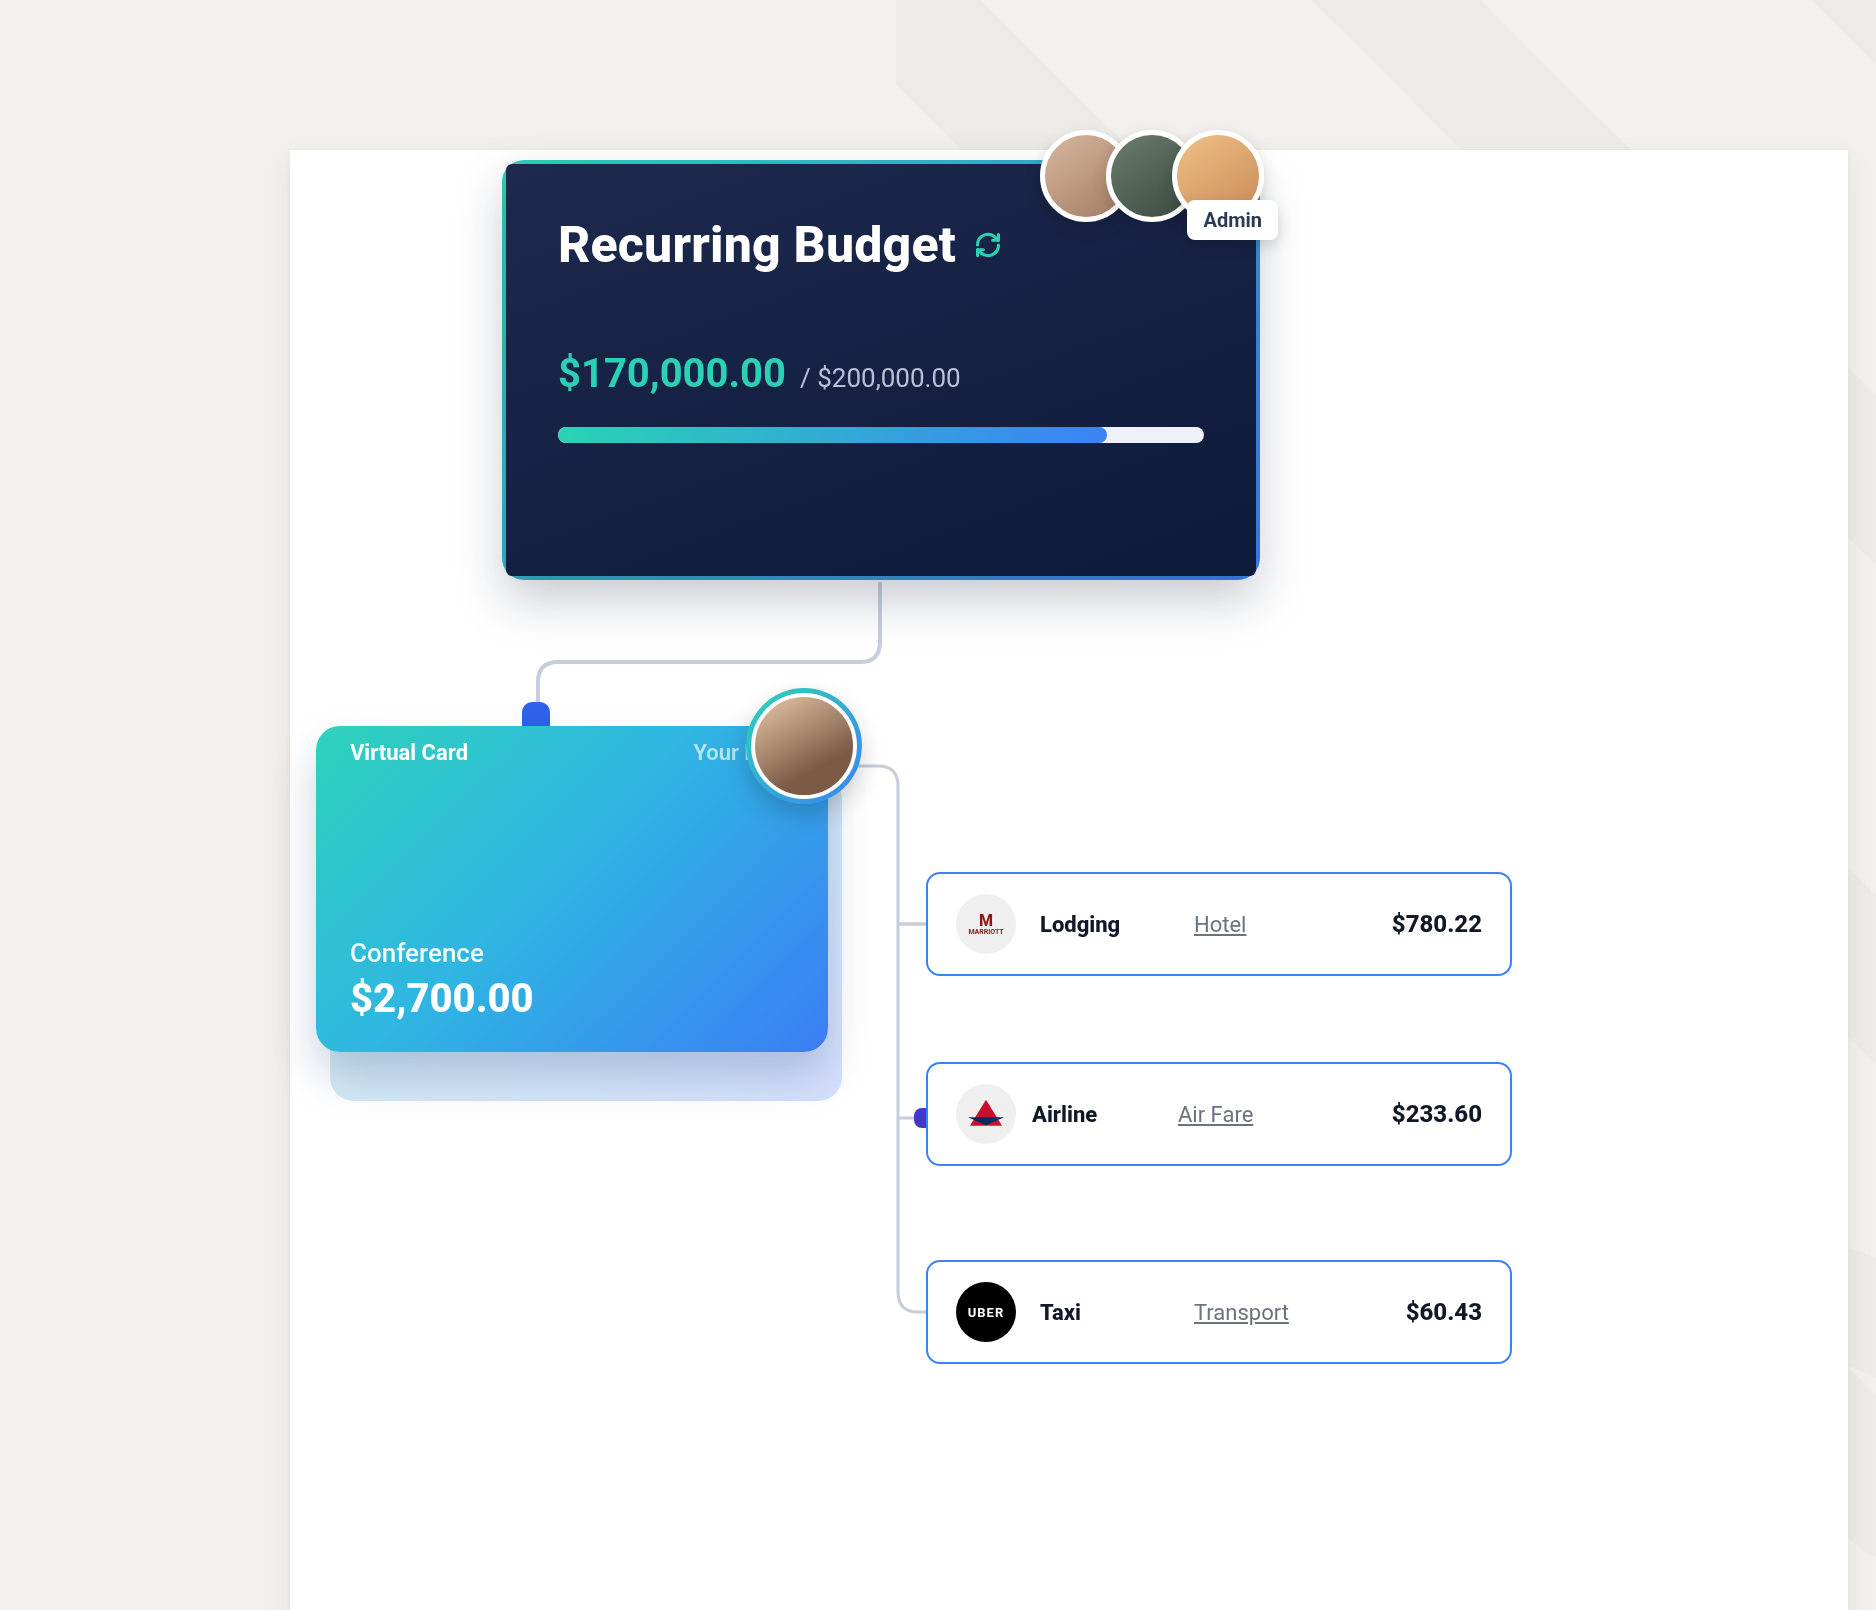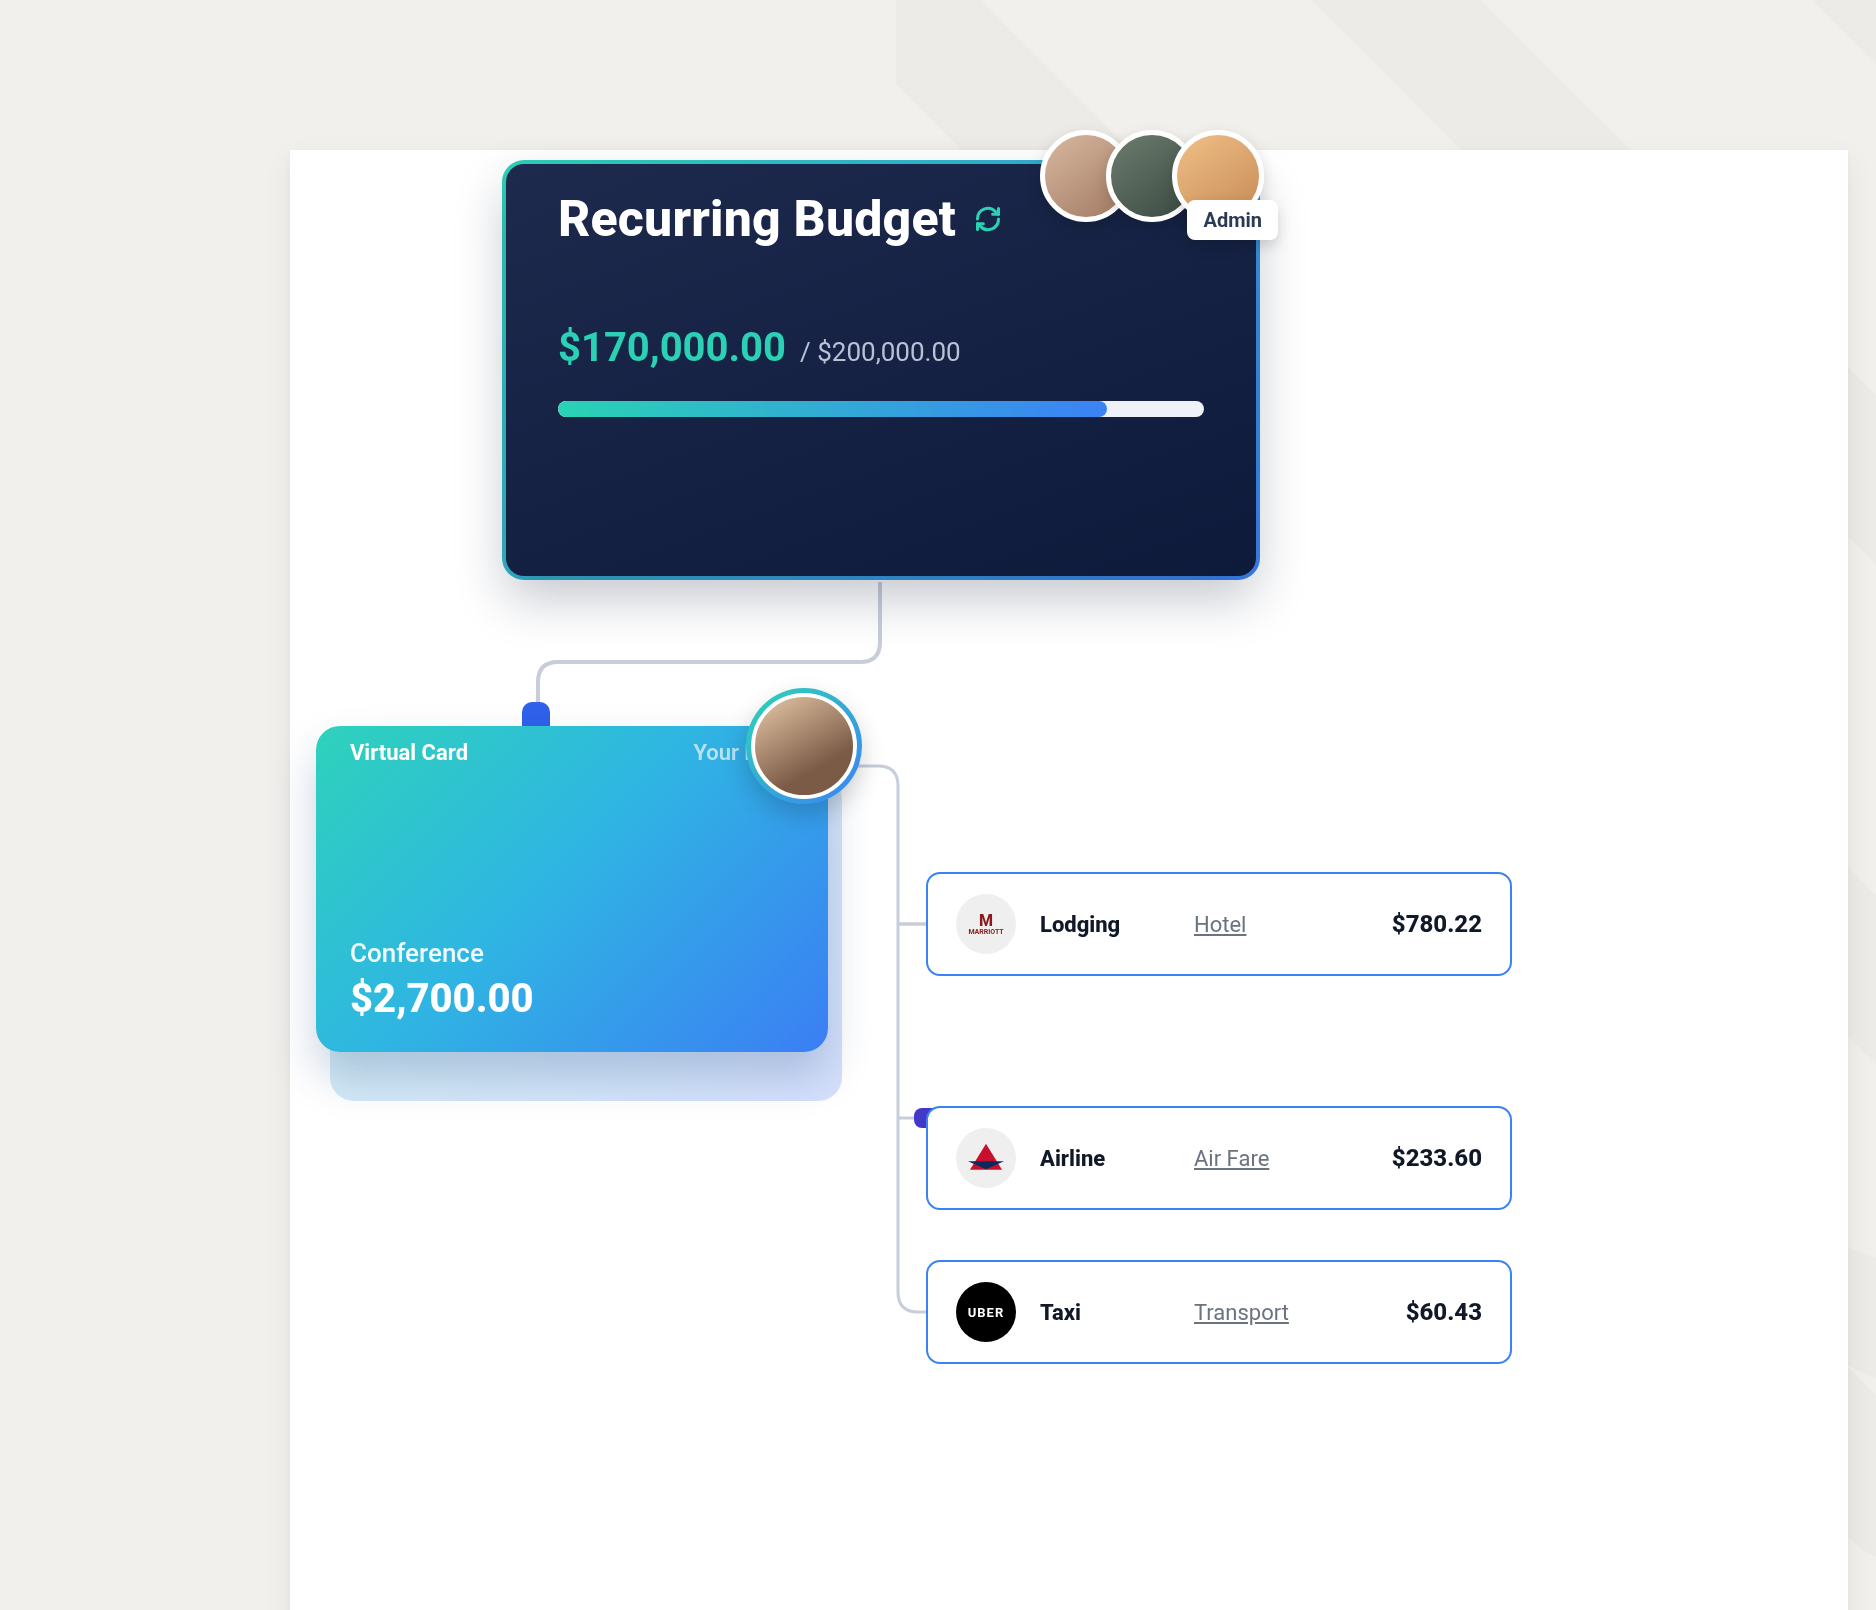--- a/index.html
+++ b/index.html
@@ -36,24 +36,24 @@
     width: 758px;
     height: 420px;
     padding: 4px;
     border-radius: 22px;
     background: linear-gradient(135deg,#2ed3b6 0%,#3b82f6 100%);
   }
   .budget-card {
     position: relative;
     width: 100%;
     height: 100%;
-    border-radius: 18px;
+    border-radius: 6px;
     background: linear-gradient(160deg,#1d2a4d 0%,#152143 55%,#0e1a3a 100%);
     color: #fff;
-    padding: 26px 52px;
+    padding: 52px 52px;
     box-shadow: 0 22px 50px rgba(20,30,60,.25);
   }
   .budget-title {
     font-size: 50px;
     font-weight: 800;
     letter-spacing: .2px;
     display: flex;
     align-items: center;
     gap: 18px;
   }
@@ -201,21 +201,21 @@
     height: 104px;
     border: 2px solid #3b82f6;
     border-radius: 14px;
     background: #fff;
     display: flex;
     align-items: center;
     padding: 0 28px;
     gap: 24px;
   }
   .tx-1 { top: 722px; }
-  .tx-2 { top: 956px; }
+  .tx-2 { top: 912px; gap: 16px; }
   .tx-3 { top: 1110px; }
   .tx-logo {
     width: 60px;
     height: 60px;
     border-radius: 50%;
     display: flex;
     align-items: center;
     justify-content: center;
     flex-shrink: 0;
     font-size: 8px;

